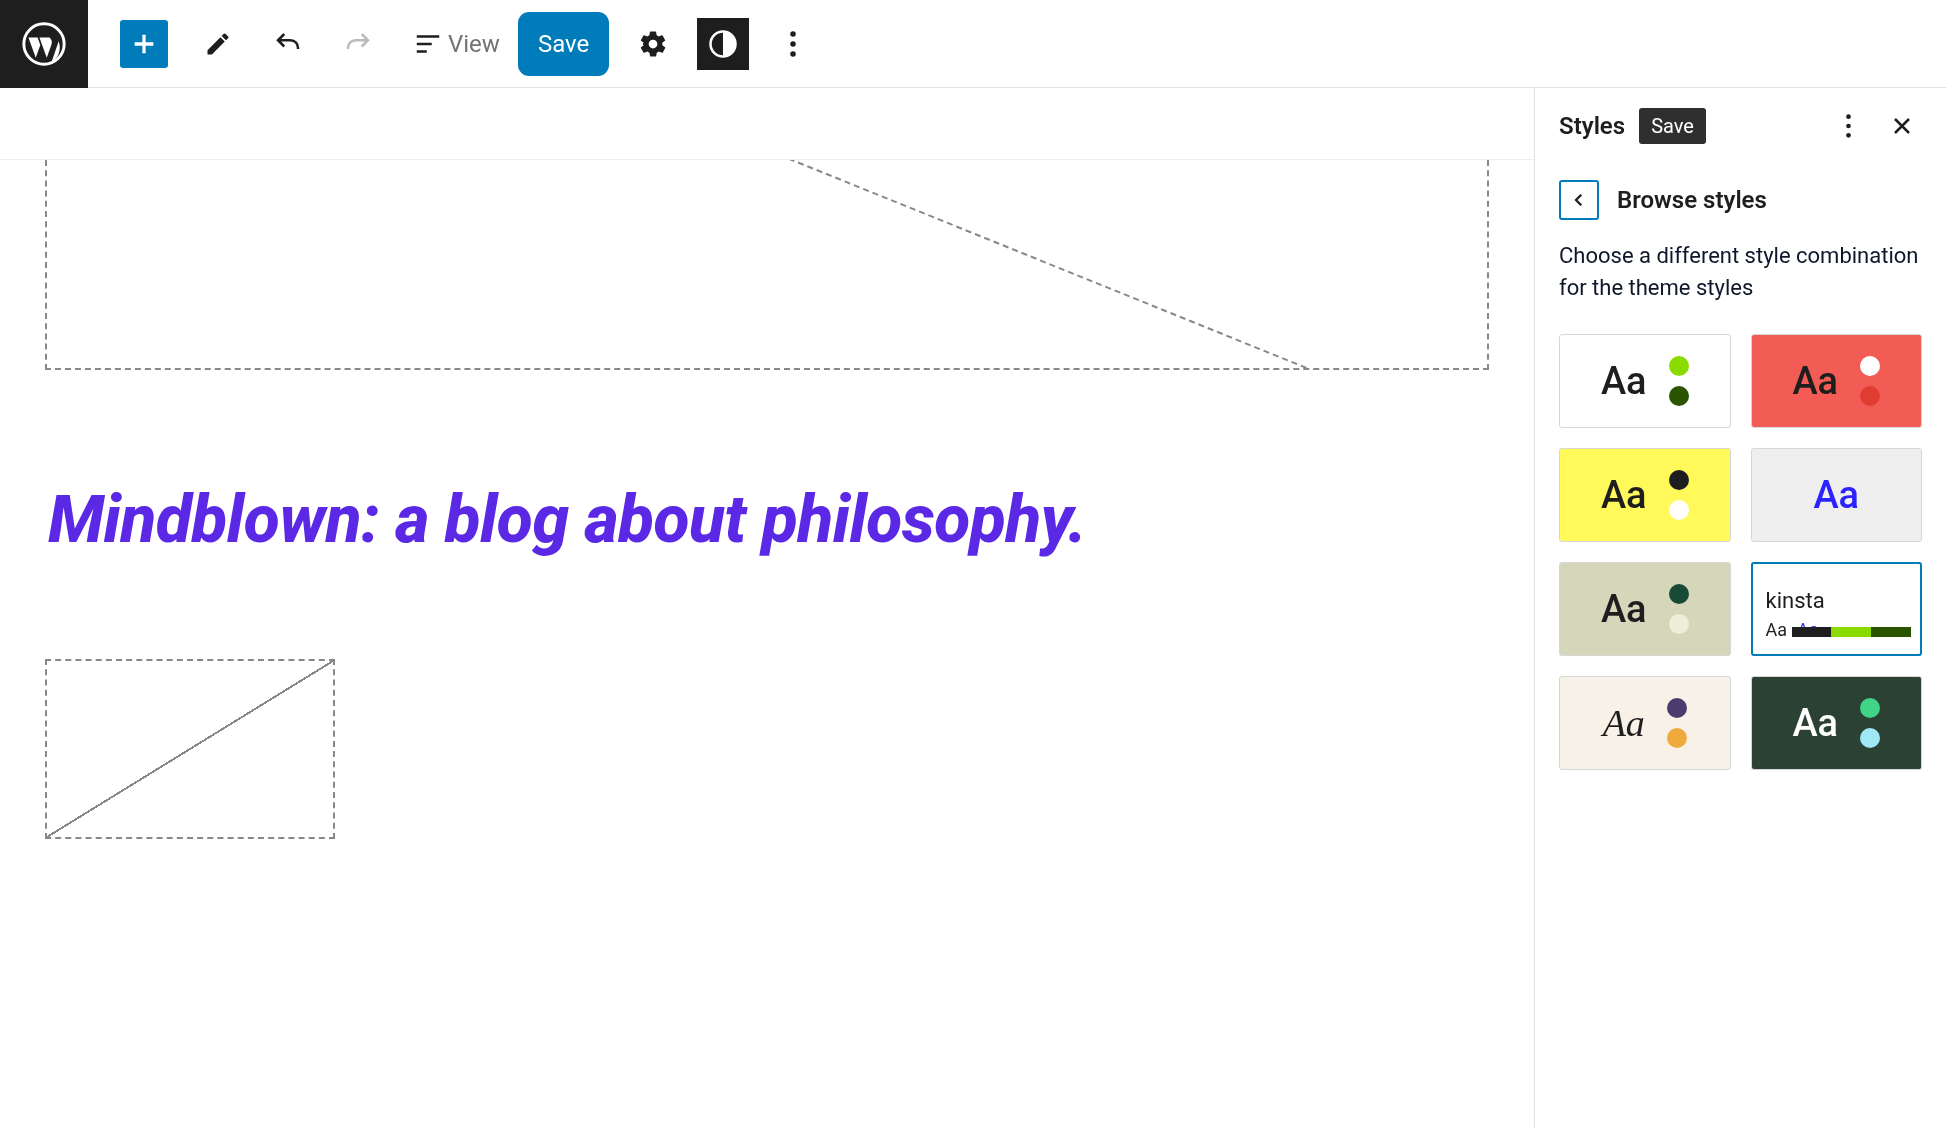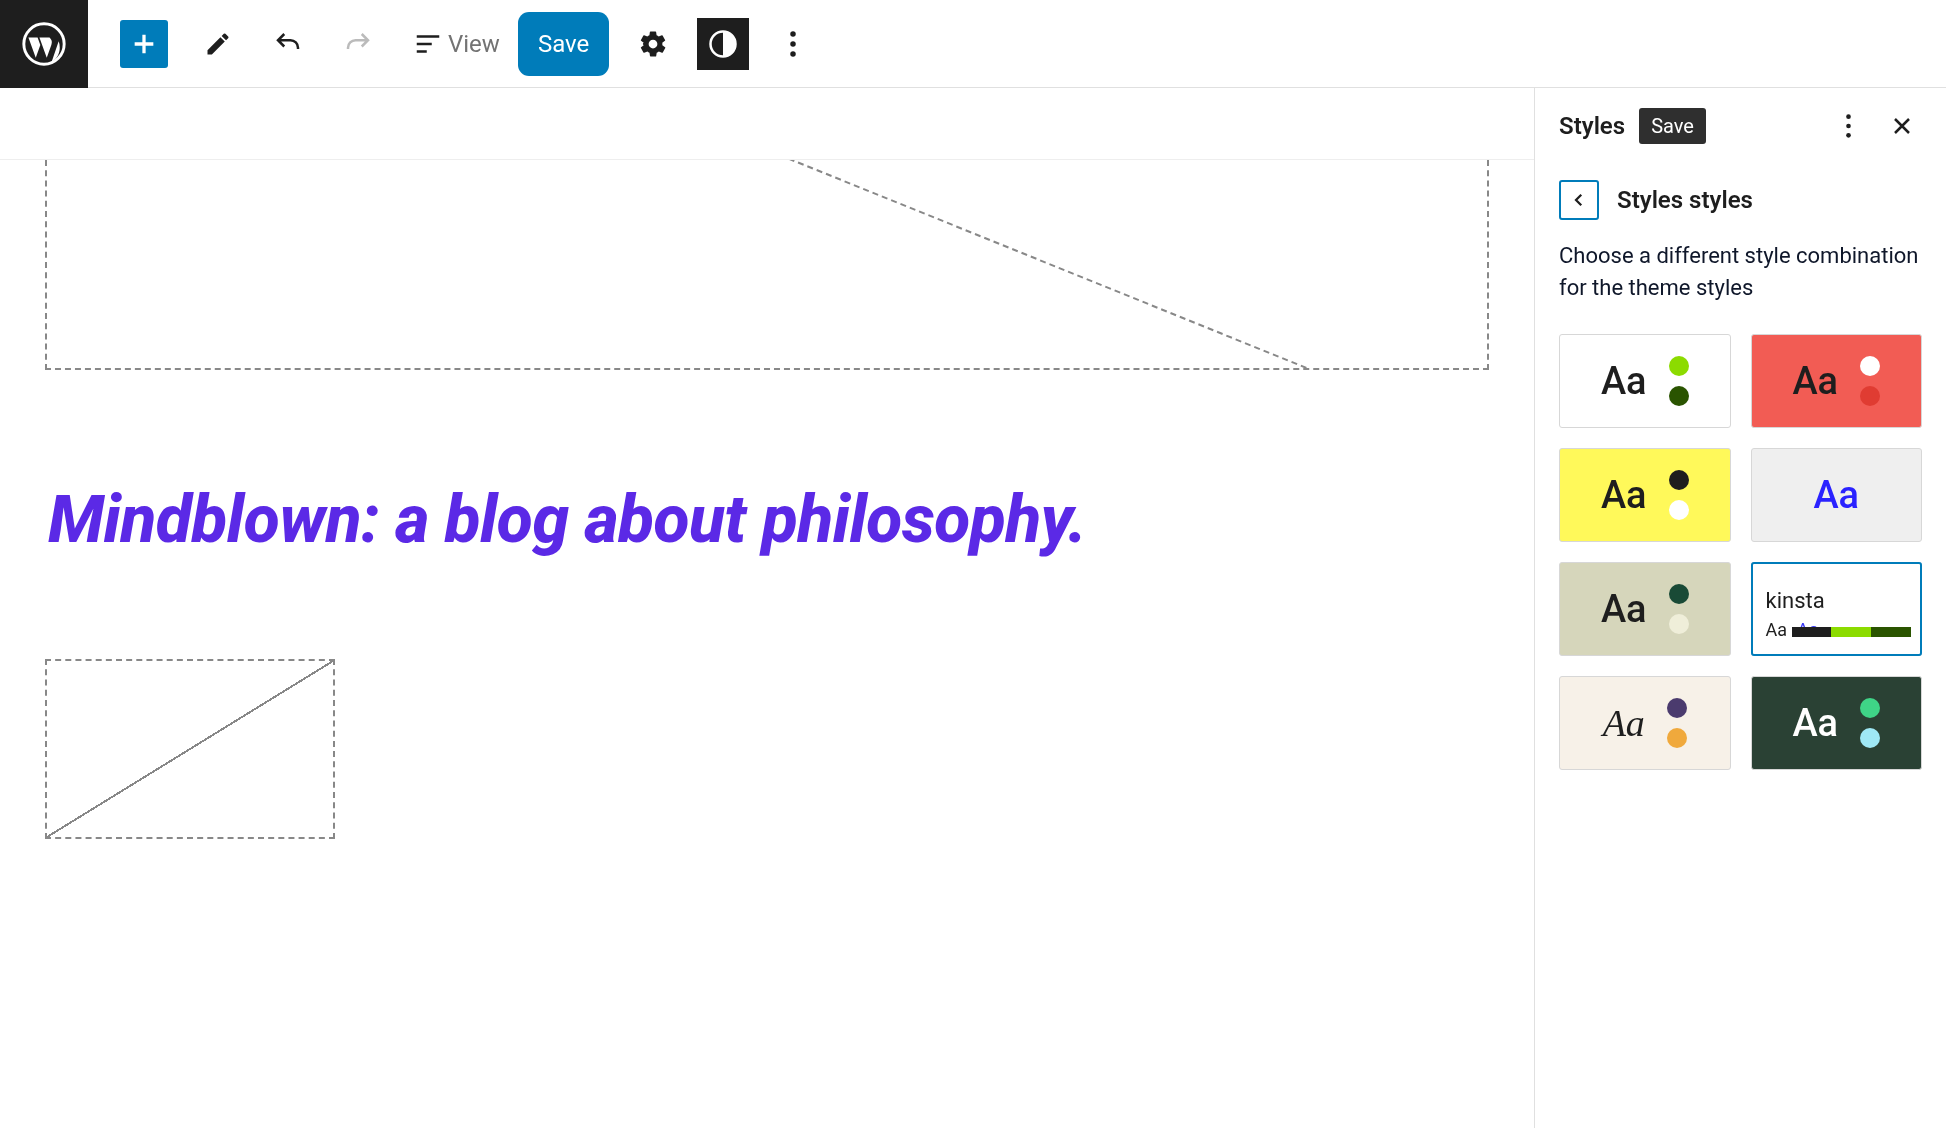--- a/index.html
+++ b/index.html
@@ -151,21 +151,21 @@
       </div>
     </div>
 
     <div class="panel-body">
       <div class="panel-nav">
         <div class="back-btn">
           <svg width="18" height="18" viewBox="0 0 24 24" fill="none" stroke="#1e1e1e" stroke-width="3">
               <path d="M15 5l-7 7 7 7"></path>
             </svg>
         </div>
-        <span class="nav-label">Styles styles</span>
+        <span class="nav-label">Browse styles</span>
       </div>
       <p class="panel-desc">Choose a different style combination for the theme styles</p>
 
       <div class="styles-grid" id="styles-grid">
           <div class="style-card" style="background:#ffffff">
             <span class="aa" style="color:#1e1e1e">Aa</span>
             <div class="dots">
               <div class="dot" style="background:#8cdb00"></div>
               <div class="dot" style="background:#2a5400"></div>
             </div>

